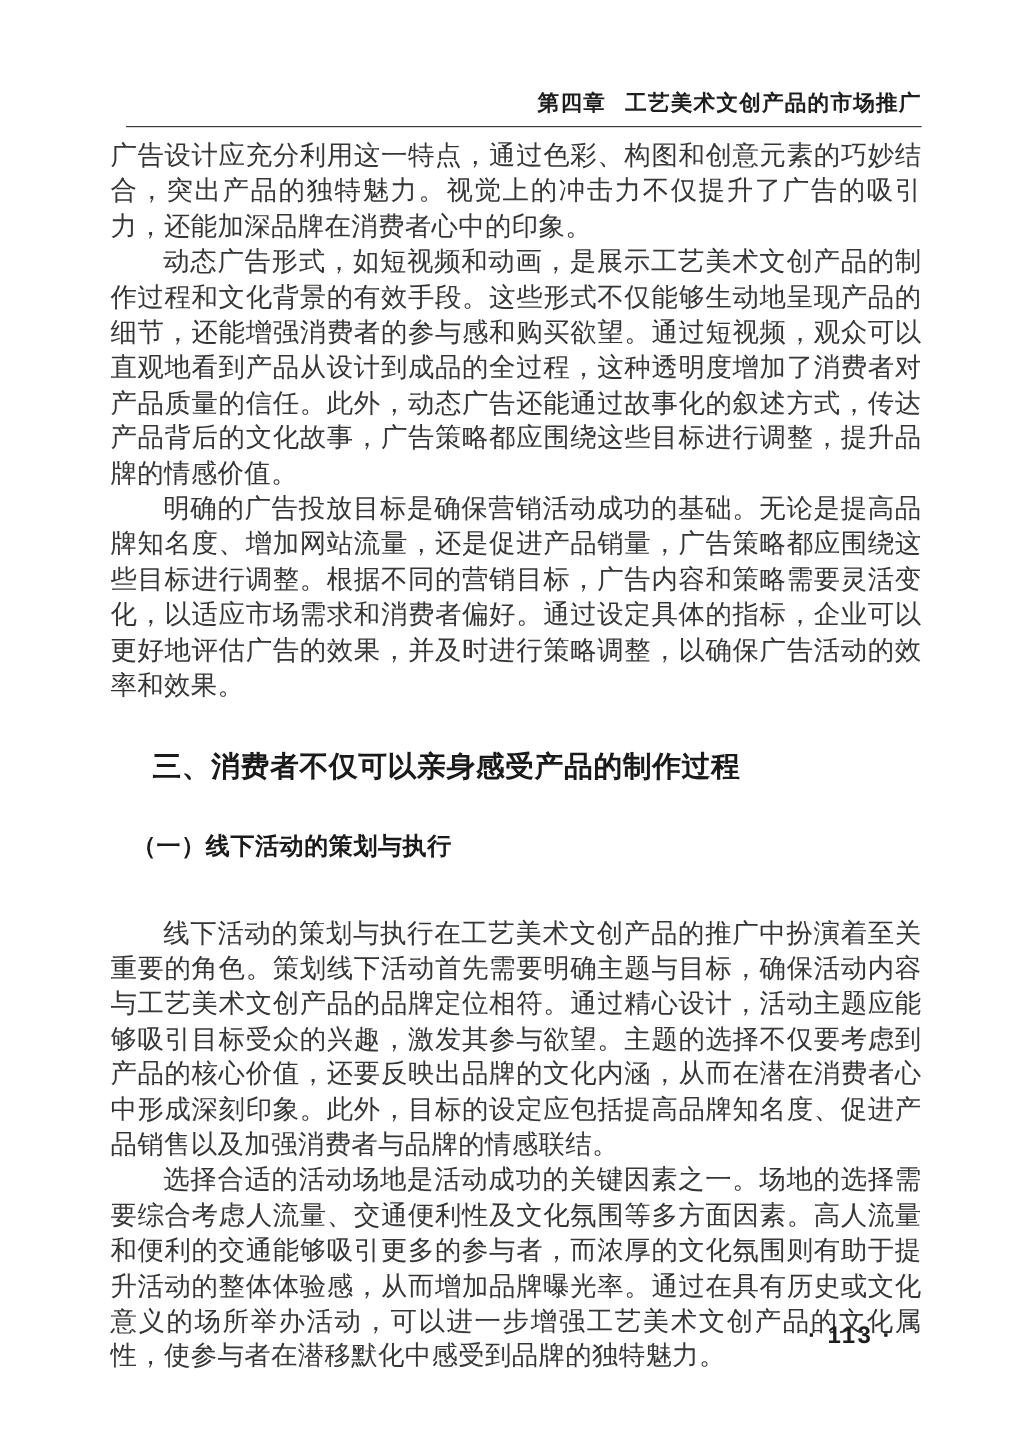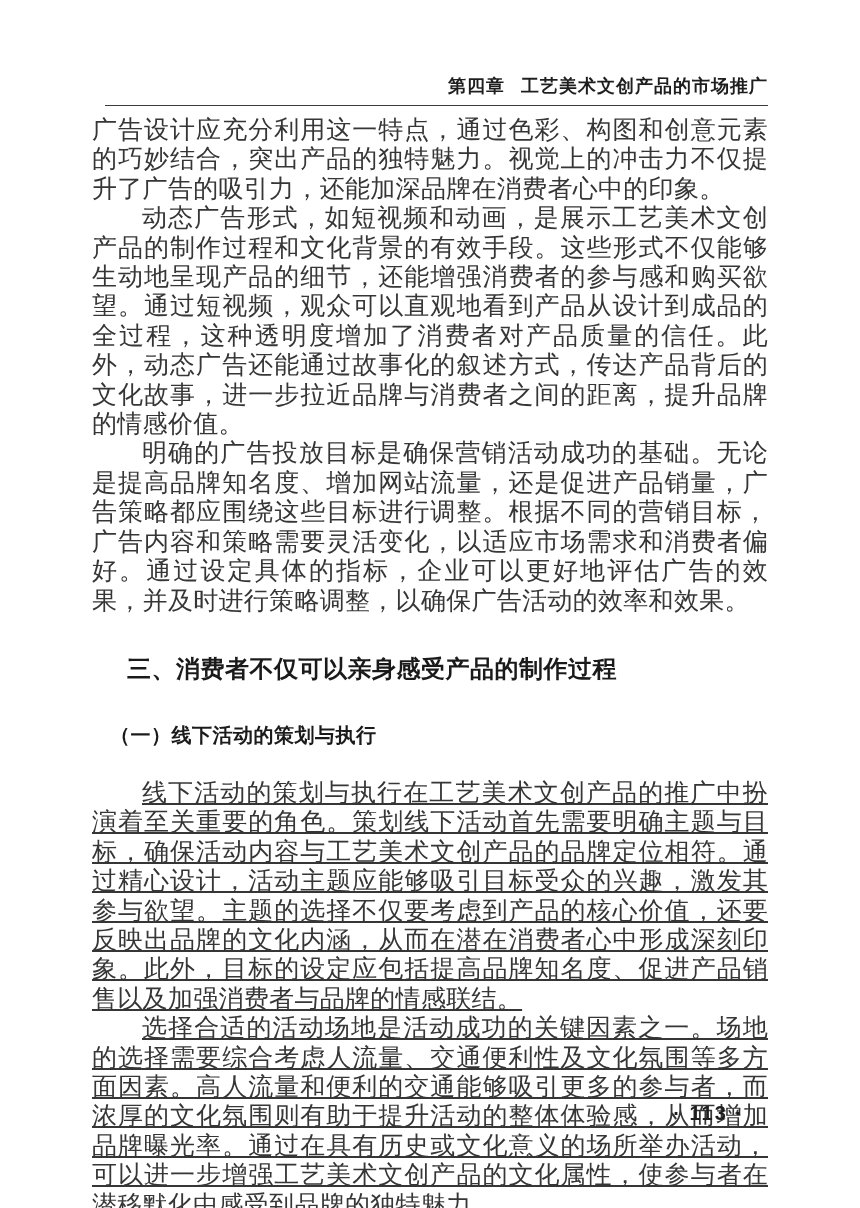--- a/index.html
+++ b/index.html
@@ -39,21 +39,21 @@
     margin-left: 13px;
     border: none;
     border-bottom: 1.6px solid #3a3a3a;
     height: 0;
   }
   .body-block {
     margin-top: 9px;
   }
   .body-block p {
     margin: 0;
-    font-size: 25px;
+    font-size: 22px;
     line-height: 29.4px;
     text-align: justify;
     text-justify: inter-ideograph;
     letter-spacing: 0.3px;
     color: #363636;
   }
   .body-block p.indent {
     text-indent: 2em;
   }
   .section-heading {
@@ -68,22 +68,21 @@
   .subsection-heading {
     margin: 37px 0 0 18px;
     font-family: "Liberation Sans", "DejaVu Sans", sans-serif;
     font-weight: bold;
     font-size: 20px;
     line-height: 26px;
     color: #1a1a1a;
     letter-spacing: 0.5px;
   }
   .body-block.after-headings {
-    margin-top: 30px;
-    text-decoration: underline;
+    margin-top: 44px;
   }
   .page-number {
     position: absolute;
     top: 1102px;
     right: 116px;
     font-family: "Liberation Sans", "DejaVu Sans", sans-serif;
     font-weight: bold;
     font-size: 20px;
     color: #1e1e1e;
     letter-spacing: 2px;
@@ -95,21 +94,21 @@
 <div class="page">
   <div class="content">
 
     <div class="running-head">
       <span class="chapter-label">第四章</span><span>工艺美术文创产品的市场推广</span>
     </div>
     <div class="head-rule"></div>
 
     <div class="body-block">
       <p class="no-indent">广告设计应充分利用这一特点，通过色彩、构图和创意元素的巧妙结合，突出产品的独特魅力。视觉上的冲击力不仅提升了广告的吸引力，还能加深品牌在消费者心中的印象。</p>
-      <p class="indent">动态广告形式，如短视频和动画，是展示工艺美术文创产品的制作过程和文化背景的有效手段。这些形式不仅能够生动地呈现产品的细节，还能增强消费者的参与感和购买欲望。通过短视频，观众可以直观地看到产品从设计到成品的全过程，这种透明度增加了消费者对产品质量的信任。此外，动态广告还能通过故事化的叙述方式，传达产品背后的文化故事，进一步拉近品牌与消费者之间的距离，提升品牌的情感价值。</p>
+      <p class="indent">动态广告形式，如短视频和动画，是展示工艺美术文创产品的制作过程和文化背景的有效手段。这些形式不仅能够生动地呈现产品的细节，还能增强消费者的参与感和购买欲望。通过短视频，观众可以直观地看到产品从设计到成品的全过程，这种透明度增加了消费者对产品质量的信任。此外，动态广告还能通过故事化的叙述方式，传达产品背后的文化故事，广告策略都应围绕这些目标进行调整，提升品牌的情感价值。</p>
       <p class="indent">明确的广告投放目标是确保营销活动成功的基础。无论是提高品牌知名度、增加网站流量，还是促进产品销量，广告策略都应围绕这些目标进行调整。根据不同的营销目标，广告内容和策略需要灵活变化，以适应市场需求和消费者偏好。通过设定具体的指标，企业可以更好地评估广告的效果，并及时进行策略调整，以确保广告活动的效率和效果。</p>
     </div>
 
     <div class="section-heading">三、消费者不仅可以亲身感受产品的制作过程</div>
 
     <div class="subsection-heading">（一）线下活动的策划与执行</div>
 
     <div class="body-block after-headings">
       <p class="indent">线下活动的策划与执行在工艺美术文创产品的推广中扮演着至关重要的角色。策划线下活动首先需要明确主题与目标，确保活动内容与工艺美术文创产品的品牌定位相符。通过精心设计，活动主题应能够吸引目标受众的兴趣，激发其参与欲望。主题的选择不仅要考虑到产品的核心价值，还要反映出品牌的文化内涵，从而在潜在消费者心中形成深刻印象。此外，目标的设定应包括提高品牌知名度、促进产品销售以及加强消费者与品牌的情感联结。</p>
       <p class="indent">选择合适的活动场地是活动成功的关键因素之一。场地的选择需要综合考虑人流量、交通便利性及文化氛围等多方面因素。高人流量和便利的交通能够吸引更多的参与者，而浓厚的文化氛围则有助于提升活动的整体体验感，从而增加品牌曝光率。通过在具有历史或文化意义的场所举办活动，可以进一步增强工艺美术文创产品的文化属性，使参与者在潜移默化中感受到品牌的独特魅力。</p>

